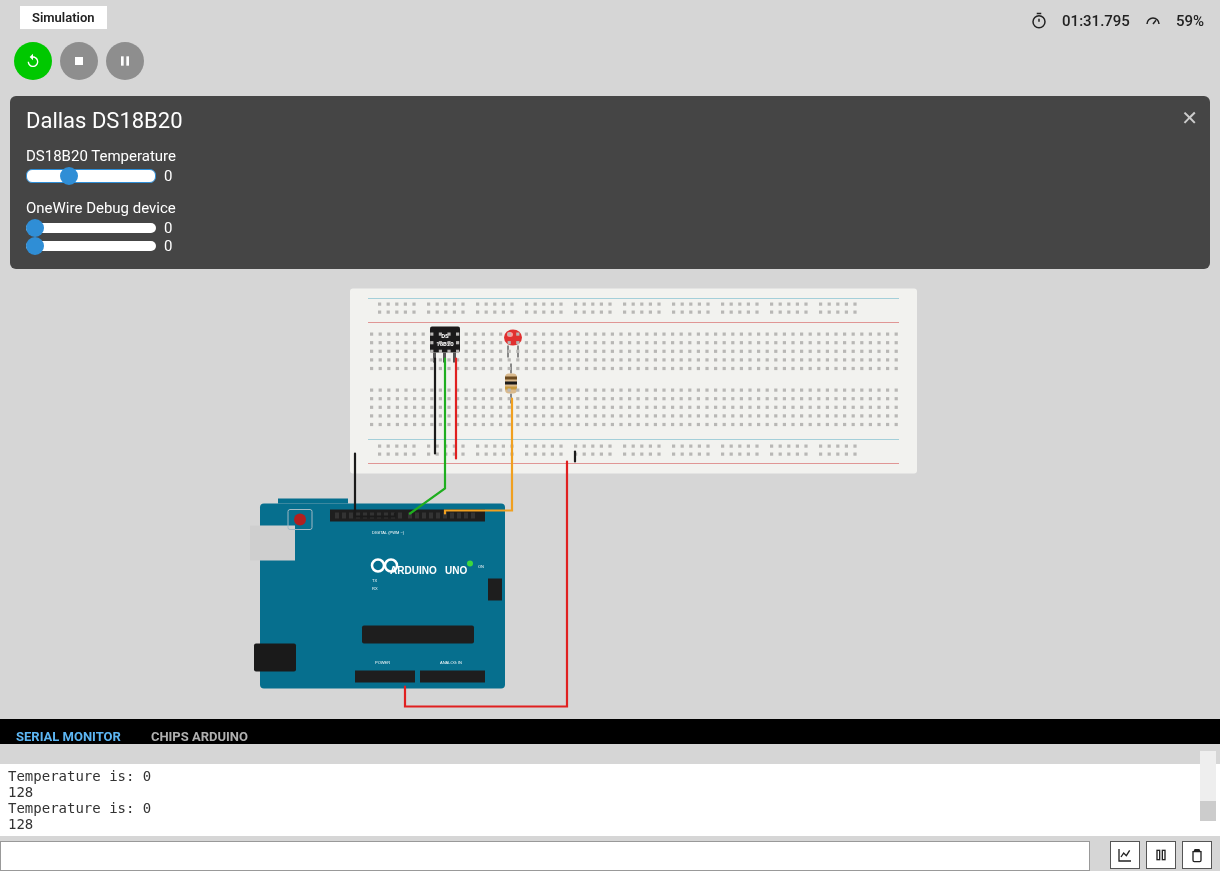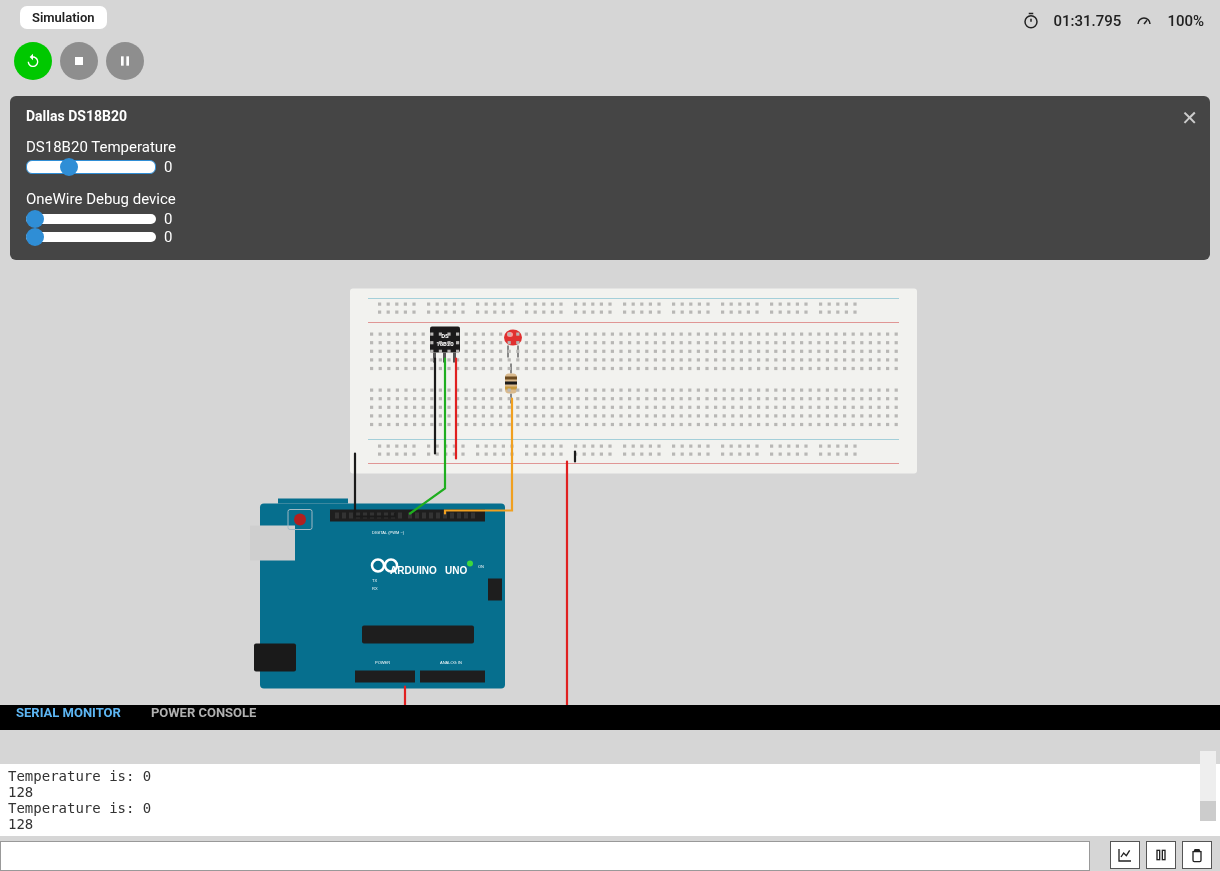--- a/index.html
+++ b/index.html
@@ -1,49 +1,49 @@
 <!DOCTYPE html>
 <html><head>
 <meta charset="utf-8">
 <style>
 * { margin:0; padding:0; box-sizing:border-box; }
 body { font-family:-apple-system,BlinkMacSystemFont,'Segoe UI',Roboto,sans-serif; background:#d6d6d6; width:1220px; height:871px; overflow:hidden; position:relative; }
 
 
-.top-tab { position:absolute; top:6px; left:20px; background:white; border-radius:7px; padding:4px 12px; font-size:13px; font-weight:600; color:#222; }
+.top-tab { position:absolute; top:6px; left:20px; background:white; border-radius:0; padding:4px 12px; font-size:13px; font-weight:600; color:#222; }
 
 
 .ctrl-buttons { position:absolute; top:42px; left:14px; display:flex; gap:8px; }
 .ctrl-btn { width:38px; height:38px; border-radius:50%; border:none; display:flex; align-items:center; justify-content:center; cursor:pointer; }
 .ctrl-btn.green { background:#00c800; }
 .ctrl-btn.grey { background:#8e8e8e; }
 .ctrl-btn svg { width:16px; height:16px; fill:white; }
 
 
 .timer-bar { position:absolute; top:12px; right:16px; display:flex; align-items:center; gap:14px; font-size:15px; color:#222; font-weight:500; }
 .timer-bar svg { width:18px; height:18px; stroke:#222; fill:none; stroke-width:2; }
 
 
 .panel { position:absolute; top:96px; left:10px; right:10px; background:#454545; border-radius:6px; color:white; padding:12px 16px 14px; }
 .panel .close { position:absolute; top:10px; right:12px; font-size:20px; color:#ccc; cursor:pointer; background:none; border:none; }
-.panel-title { font-size:14px; font-weight:700; margin-bottom:11px; }
+.panel-title { font-size:22px; font-weight:400; margin-bottom:11px; }
 .panel-row-label { font-size:15px; margin-top:14px; margin-bottom:2px; }
 .panel-slider-row { display:flex; align-items:center; gap:8px; }
 .slider { appearance:none; width:130px; height:10px; background:white; border-radius:6px; outline:none; }
 .slider.bordered { border:1px solid #2f8ed6; height:14px; }
 .slider::-webkit-slider-thumb { appearance:none; width:18px; height:18px; background:#2f8ed6; border-radius:50%; cursor:pointer; }
 .slider::-moz-range-thumb { width:18px; height:18px; background:#2f8ed6; border-radius:50%; cursor:pointer; border:none; }
 .slider-val { font-size:15px; }
 
 
 .canvas { position:absolute; top:278px; left:0; right:0; bottom:152px; }
 .canvas svg { width:100%; height:100%; }
 
 
-.tabs-bar { position:absolute; bottom:141px; left:0; right:0; height:25px; background:#000; display:flex; align-items:flex-start; padding:0 16px; gap:30px; }
+.tabs-bar { position:absolute; bottom:127px; left:0; right:0; height:25px; background:#000; display:flex; align-items:flex-end; padding:0 16px; gap:30px; }
 .tab-item { color:#b0b0b0; font-size:13px; font-weight:700; cursor:pointer; }
 .tab-item.active { color:#5db6f3; }
 .serial-out { position:absolute; bottom:35px; left:0; right:0; height:72px; background:white; padding:4px 8px; font-family:'Consolas',monospace; font-size:14px; color:#333; overflow:hidden;margin-top:8px; }
 .serial-out .line { white-space:pre; }
 .scroll-track { position:absolute; right:4px; bottom:50px; width:16px; height:70px; background:#eee; }
 .scroll-thumb { position:absolute; right:4px; bottom:50px; width:16px; height:20px; background:#ccc; }
 .serial-input { position:absolute; bottom:0; left:0; right:130px; height:30px; border:1px solid #999; background:white; padding:0 6px; font-size:13px; }
 .serial-btns { position:absolute; bottom:2px; right:8px; display:flex; gap:6px; }
 .serial-btn { width:30px; height:28px; border:1px solid #555; background:white; display:flex; align-items:center; justify-content:center; cursor:pointer; }
 .serial-btn svg { width:16px; height:16px; stroke:#222; fill:none; stroke-width:2; }
@@ -86,21 +86,21 @@
 <div class="timer-bar">
   <svg viewBox="0 0 24 24">
       <circle cx="12" cy="13" r="8"></circle>
       <path d="M12 9v4M9 2h6"></path>
     </svg>
   <span>01:31.795</span>
   <svg viewBox="0 0 24 24">
       <path d="M4 16a8 8 0 0116 0"></path>
       <path d="M12 16l4-5"></path>
     </svg>
-  <span>100%</span>
+  <span>59%</span>
 </div>
 
 <div class="panel">
   <button class="close">
     <span>✕</span>
   </button>
   <div class="panel-title">Dallas DS18B20</div>
 
   <div class="panel-row-label">DS18B20 Temperature</div>
   <div class="panel-slider-row">
@@ -1071,21 +1071,21 @@
     <g fill="#b8b7b5">
 
       <g id="bbgen"></g>
     </g>
   </g>
 </svg>
 </div>
 
 <div class="tabs-bar">
   <div class="tab-item active">SERIAL MONITOR</div>
-  <div class="tab-item">POWER CONSOLE</div>
+  <div class="tab-item">CHIPS ARDUINO</div>
 </div>
 <div class="serial-out">
   <div class="line">Temperature is: 0</div>
   <div class="line">128</div>
   <div class="line">Temperature is: 0</div>
   <div class="line">128</div>
 </div>
 <div class="scroll-track"></div>
 <div class="scroll-thumb"></div>
 <input class="serial-input" style="">

